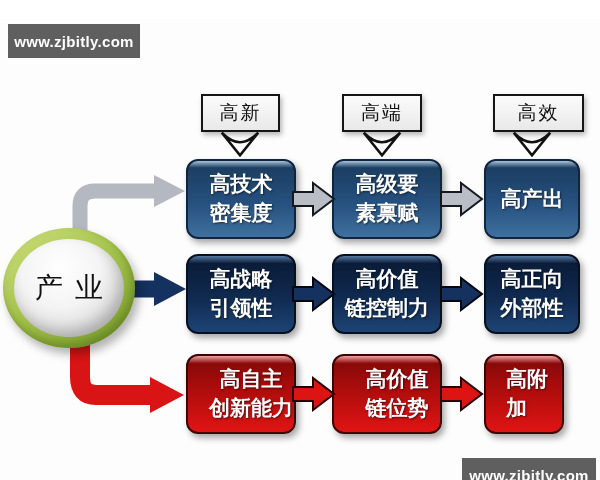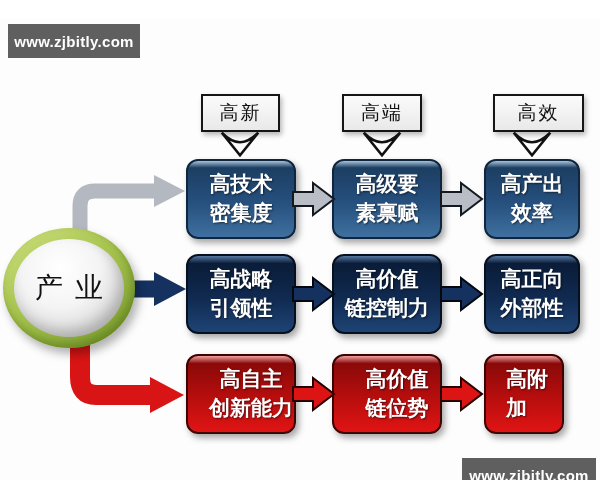--- a/index.html
+++ b/index.html
@@ -95,21 +95,20 @@
   </svg>
   <div class="box theme-r1" style="left:332px;top:140px;width:110px">
     <span>高级要</span>
     <span>素禀赋</span>
   </div>
   <svg class="harrow" style="left:440px;top:162px" width="44" height="36" viewBox="0 0 44 36">
     <polygon points="1,11 21,11 21,2 42,18 21,34 21,25 1,25" style="fill:var(--row1-arrow,#b9bdc5)" stroke="#14181f" stroke-width="2"></polygon>
   </svg>
   <div class="box theme-r1" style="left:484px;top:140px;width:96px">
     <span>高产出</span>
-    <span>效率</span>
   </div>
 
   <div class="box theme-r2" style="left:186px;top:235px;width:110px">
     <span>高战略</span>
     <span>引领性</span>
   </div>
   <svg class="harrow" style="left:292px;top:257px" width="44" height="36" viewBox="0 0 44 36">
     <polygon points="1,11 21,11 21,2 42,18 21,34 21,25 1,25" style="fill:var(--row2-arrow,#14315f)" stroke="#05080f" stroke-width="2"></polygon>
   </svg>
   <div class="box theme-r2" style="left:332px;top:235px;width:110px">

